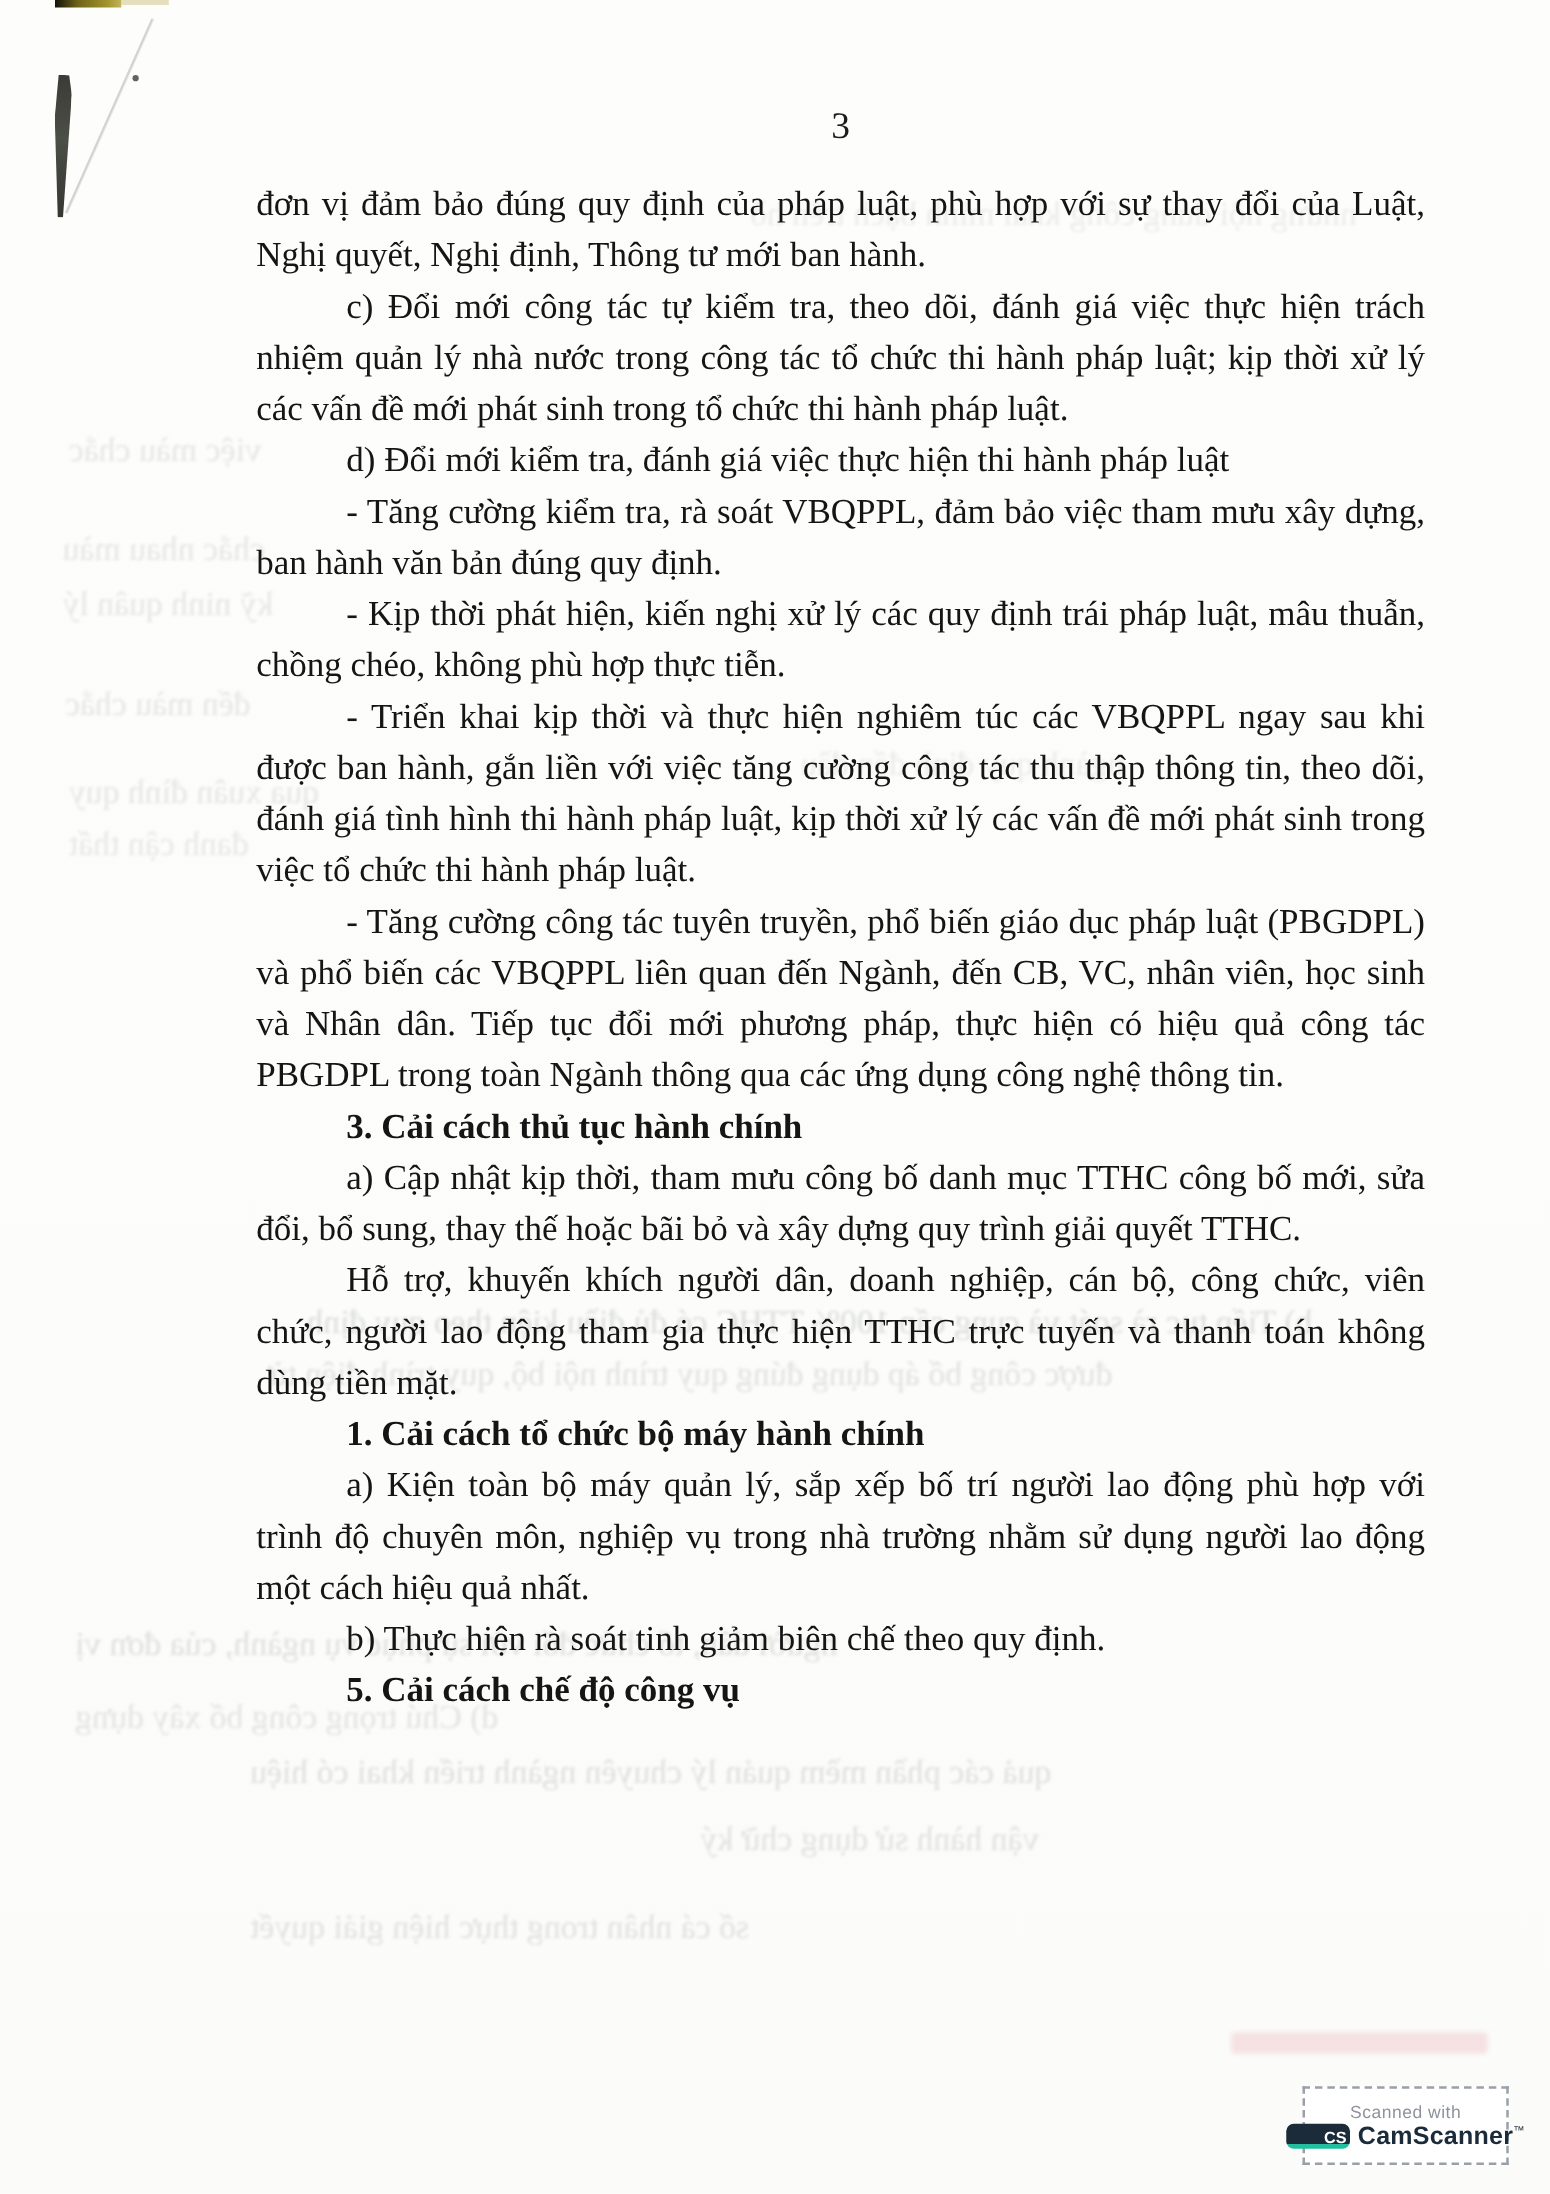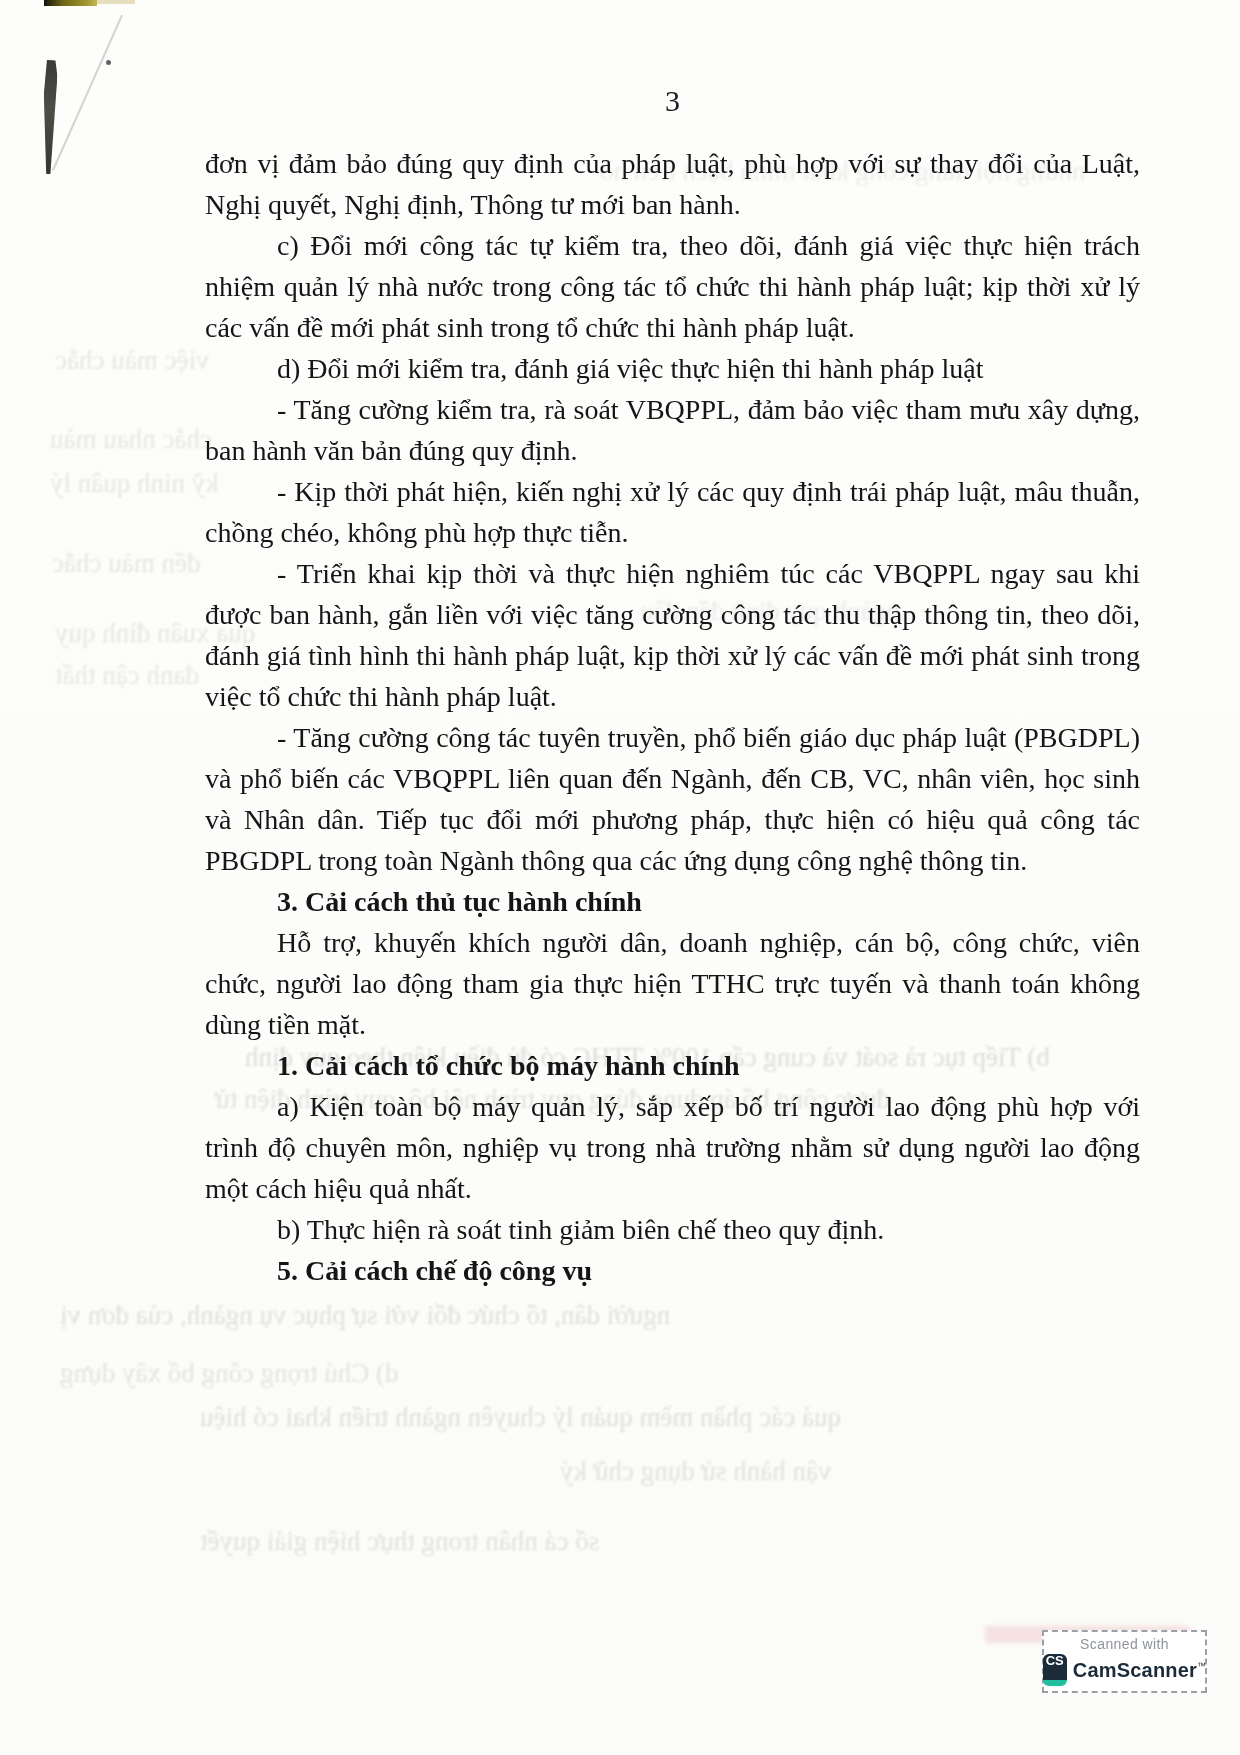--- a/index.html
+++ b/index.html
@@ -64,35 +64,35 @@
     transform-origin:0 0;transform:rotate(-66deg);
     filter:blur(.4px);
   }
   .pink-strip{
     position:absolute;left:985px;top:1626px;width:205px;height:17px;
     background:rgba(228,150,162,.26);
     filter:blur(2px);border-radius:3px;
   }
   
   .cs-badge{
-    position:absolute;left:1042px;top:1630px;width:165px;height:63px;
+    position:absolute;left:1042px;top:1669px;width:165px;height:63px;
     background:#fff;border:2px dashed #9aa0a6;
     display:flex;flex-direction:column;align-items:center;justify-content:center;
     gap:3px;box-sizing:border-box;
     font-family:"Liberation Sans","DejaVu Sans",sans-serif;
   }
   .cs-line1{
     color:var(--cs-gray,#8e939b);font-size:14px;letter-spacing:.4px;line-height:1;
   }
   .cs-row{display:flex;align-items:center;gap:6px;line-height:1;}
   .cs-logo{
-    width:24px;height:32px;border-radius:6px;
+    width:24px;height:20px;border-radius:6px;
     background:linear-gradient(180deg,var(--cs-dark,#1b2b3a) 0%,var(--cs-dark,#1b2b3a) 80%,var(--cs-teal,#21bfa0) 80%,var(--cs-teal,#21bfa0) 100%);
     color:#fff;font-weight:bold;font-size:13px;
-    display:flex;justify-content:center;
+    display:flex;align-items:center;justify-content:center;padding-left:27px;
   }
   .cs-brand{
     color:var(--cs-dark,#1b2b3a);font-weight:bold;font-size:20px;letter-spacing:.2px;text-align:center;
   }
   .cs-brand .tm{font-size:9px;font-weight:normal;vertical-align:super;}
 </style>
 </head>
 <body>
 
 <div class="sheet">
@@ -125,20 +125,21 @@
 
   <div class="text-block">
       <p class="para body-first">đơn vị đảm bảo đúng quy định của pháp luật, phù hợp với sự thay đổi của Luật, Nghị quyết, Nghị định, Thông tư mới ban hành.</p>
       <p class="para body">c) Đổi mới công tác tự kiểm tra, theo dõi, đánh giá việc thực hiện trách nhiệm quản lý nhà nước trong công tác tổ chức thi hành pháp luật; kịp thời xử lý các vấn đề mới phát sinh trong tổ chức thi hành pháp luật.</p>
       <p class="para body">d) Đổi mới kiểm tra, đánh giá việc thực hiện thi hành pháp luật</p>
       <p class="para body">- Tăng cường kiểm tra, rà soát VBQPPL, đảm bảo việc tham mưu xây dựng, ban hành văn bản đúng quy định.</p>
       <p class="para body">- Kịp thời phát hiện, kiến nghị xử lý các quy định trái pháp luật, mâu thuẫn, chồng chéo, không phù hợp thực tiễn.</p>
       <p class="para body">- Triển khai kịp thời và thực hiện nghiêm túc các VBQPPL ngay sau khi được ban hành, gắn liền với việc tăng cường công tác thu thập thông tin, theo dõi, đánh giá tình hình thi hành pháp luật, kịp thời xử lý các vấn đề mới phát sinh trong việc tổ chức thi hành pháp luật.</p>
       <p class="para body">- Tăng cường công tác tuyên truyền, phổ biến giáo dục pháp luật (PBGDPL) và phổ biến các VBQPPL liên quan đến Ngành, đến CB, VC, nhân viên, học sinh và Nhân dân. Tiếp tục đổi mới phương pháp, thực hiện có hiệu quả công tác PBGDPL trong toàn Ngành thông qua các ứng dụng công nghệ thông tin.</p>
       <p class="para heading">3. Cải cách thủ tục hành chính</p>
+      <p class="para body">a) Cập nhật kịp thời, tham mưu công bố danh mục TTHC công bố mới, sửa đổi, bổ sung, thay thế hoặc bãi bỏ và xây dựng quy trình giải quyết TTHC.</p>
       <p class="para body">Hỗ trợ, khuyến khích người dân, doanh nghiệp, cán bộ, công chức, viên chức, người lao động tham gia thực hiện TTHC trực tuyến và thanh toán không dùng tiền mặt.</p>
       <p class="para heading">1. Cải cách tổ chức bộ máy hành chính</p>
       <p class="para body">a) Kiện toàn bộ máy quản lý, sắp xếp bố trí người lao động phù hợp với trình độ chuyên môn, nghiệp vụ trong nhà trường nhằm sử dụng người lao động một cách hiệu quả nhất.</p>
       <p class="para body">b) Thực hiện rà soát tinh giảm biên chế theo quy định.</p>
       <p class="para heading">5. Cải cách chế độ công vụ</p>
     </div>
 
   <div class="pink-strip"></div>
 
   <div class="cs-badge">

